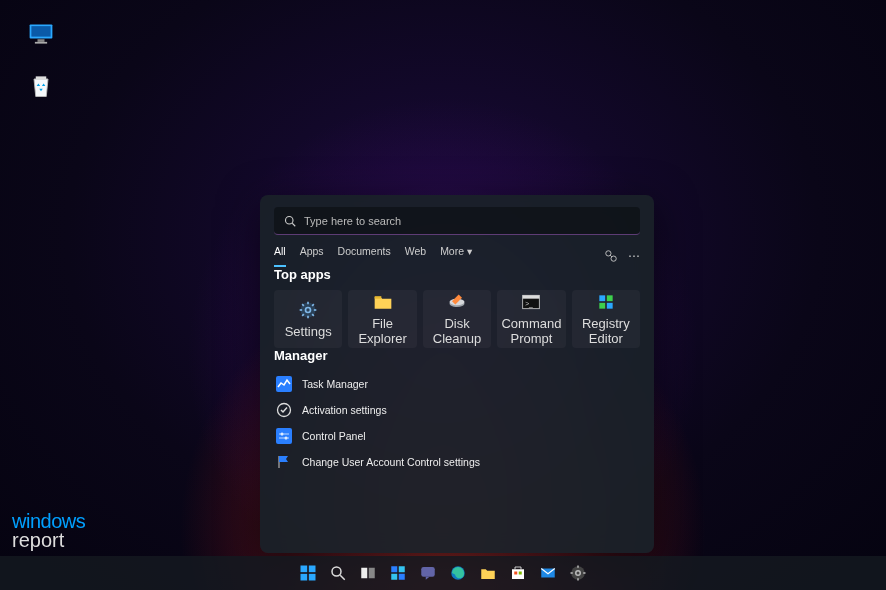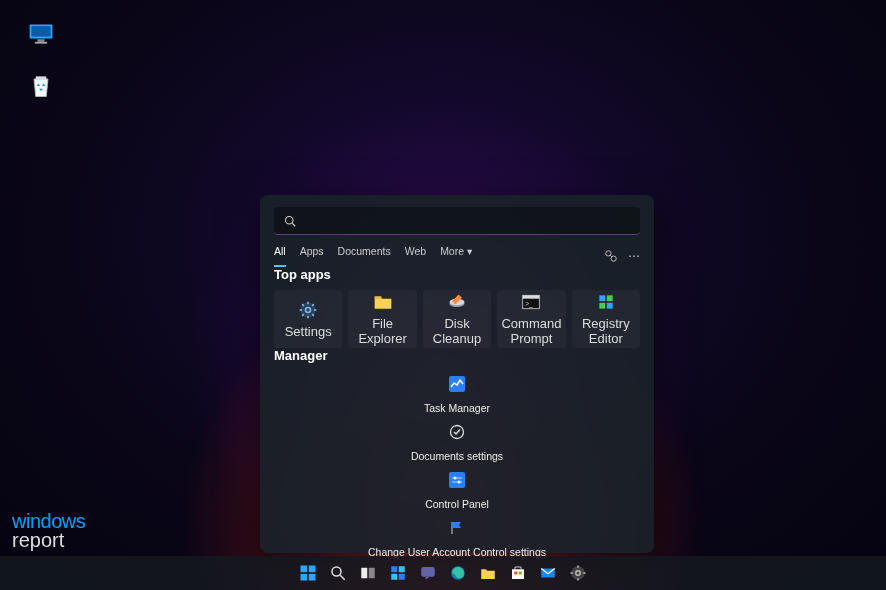--- a/index.html
+++ b/index.html
@@ -36,21 +36,21 @@
   .section-label { font-size:13px; font-weight:600; color:#fff; margin:0 0 8px; }
   .top-apps { display:flex; gap:6px; }
   .app-tile {
     flex:1; height:58px; background:rgba(255,255,255,0.04); border-radius:4px;
     display:flex; flex-direction:column; align-items:center; justify-content:center; gap:4px;
     cursor:pointer;
   }
   .app-tile .ic { width:20px; height:20px; display:flex; align-items:center; justify-content:center; }
   .app-tile .lbl { font-size:13px; color:#ddd; text-align:center; }
   .recent-list { margin-top:4px; display:flex; flex-direction:column; }
-  .recent-item { display:flex; align-items:center; gap:10px; padding:5px 2px; cursor:pointer; border-radius:4px;flex-direction:column; }
+  .recent-item { display:flex; align-items:center; gap:10px; padding:5px 2px; cursor:pointer; border-radius:4px; }
   .recent-item .ric { width:16px; height:16px; display:flex; align-items:center; justify-content:center; }
   .recent-item .rlbl { font-size:10.5px; color:#eee; }
   
   .taskbar {
     position:absolute; left:0; right:0; bottom:0; height:34px;
     background:rgba(20,25,32,0.85); display:flex; align-items:center; justify-content:center; gap:6px;
   }
   .tb-item { width:24px; height:24px; display:flex; align-items:center; justify-content:center; border-radius:3px; cursor:pointer; }
   
   .watermark { position:absolute; left:12px; bottom:40px; color:#00a0ff; font-size:20px; line-height:0.95; }
@@ -75,20 +75,21 @@
       <rect x="10" y="5" width="12" height="3" fill="#ddd"></rect>
     </svg>
 </div>
 
 <div class="start-panel">
   <div class="search-box">
     <svg width="12" height="12" viewBox="0 0 16 16">
         <circle cx="7" cy="7" r="5" fill="none" stroke="#ccc" stroke-width="1.5"></circle>
         <line x1="11" y1="11" x2="15" y2="15" stroke="#ccc" stroke-width="1.5"></line>
       </svg>
+    <input type="text" placeholder="Type here to search" style="">
   </div>
   <div class="tabs">
     <div class="tab active">All</div>
     <div class="tab">Apps</div>
     <div class="tab">Documents</div>
     <div class="tab">Web</div>
     <div class="tab"><span>More</span> <span>▾</span></div>
     <div class="tab-underline"></div>
     <div class="tabs-right">
       <svg width="14" height="14" viewBox="0 0 16 16">
@@ -174,21 +175,21 @@
         </div>
       <div class="rlbl">Task Manager</div>
     </div>
     <div class="recent-item">
       <div class="ric">
           <svg viewBox="0 0 16 16" width="16" height="16">
             <circle cx="8" cy="8" r="6.5" fill="none" stroke="#ddd" stroke-width="1.3"></circle>
             <polyline points="5,8 7,10 11,5.5" fill="none" stroke="#ddd" stroke-width="1.5"></polyline>
           </svg>
         </div>
-      <div class="rlbl">Documents settings</div>
+      <div class="rlbl">Activation settings</div>
     </div>
     <div class="recent-item">
       <div class="ric">
           <svg viewBox="0 0 16 16" width="16" height="16">
             <rect width="16" height="16" rx="2" fill="#2a7fff"></rect>
             <circle cx="6" cy="6" r="1.5" fill="#fff"></circle>
             <circle cx="10" cy="10" r="1.5" fill="#fff"></circle>
             <line x1="3" y1="6" x2="13" y2="6" stroke="#bcd9ff"></line>
             <line x1="3" y1="10" x2="13" y2="10" stroke="#bcd9ff"></line>
           </svg>

